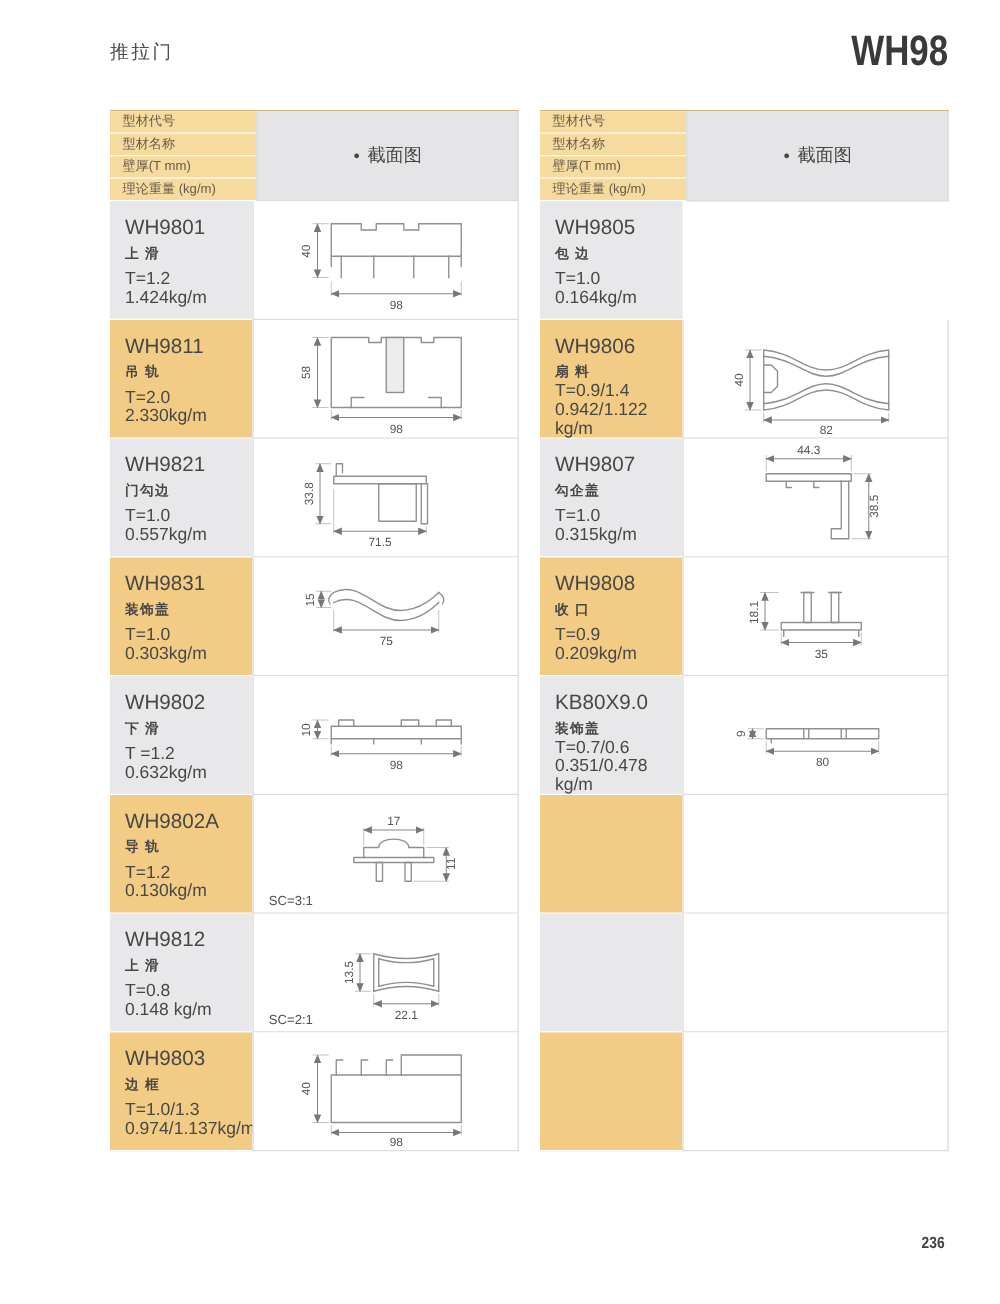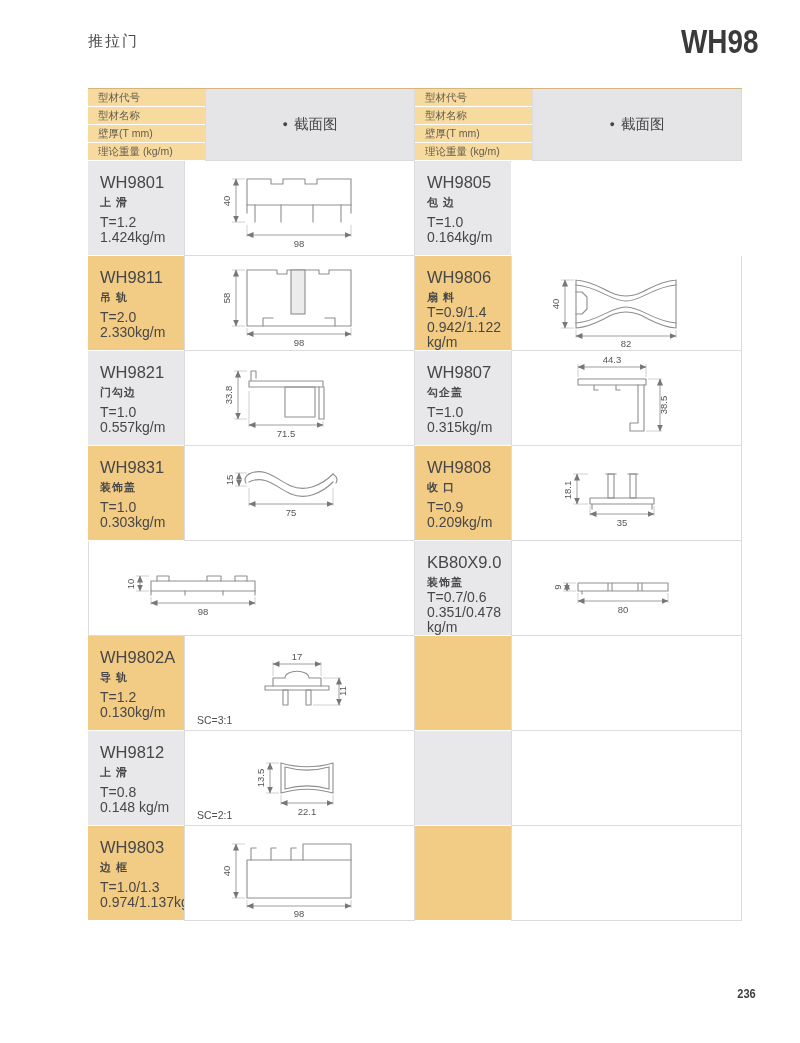--- a/index.html
+++ b/index.html
@@ -17,39 +17,39 @@
   }
   .page-title-left{
     position:absolute;left:88px;top:32px;
     font-size:15px;letter-spacing:2px;color:#4d4d4d;
   }
   .page-title-right{
     position:absolute;right:42px;top:22px;
     font-size:34px;font-weight:bold;color:#3a3a3a;
     transform:scaleX(.82);transform-origin:right center;letter-spacing:0px;
   }
-  .tables{position:absolute;left:88px;top:88px;display:flex;}
+  .tables{position:absolute;left:88px;top:88px;display:flex;gap:17px;}
   .ptable{width:327px;border-top:1px solid var(--table_top);}
   .thead{display:flex;height:72px;}
   .thead-labels{width:117px;}
   .th{
     box-sizing:border-box;height:18px;line-height:17px;
     background:var(--header_yellow);border-bottom:1px solid #fff;
     padding-left:10px;font-size:10.5px;color:#645c4c;
   }
   .thead-section{
     flex:1;background:var(--section_grey);
     border:1px solid #dbdbdb;border-top:none;box-sizing:border-box;
     display:flex;align-items:center;justify-content:center;gap:6px;
     font-size:14.5px;color:#454545;
   }
   .bullet{font-size:9px;line-height:1;}
   .trow{display:flex;height:95px;}
   .tlabel{
-    width:96px;box-sizing:border-box;
+    width:114px;box-sizing:border-box;
     padding:12px 6px 10px 12px;
     display:flex;flex-direction:column;
     border-bottom:1px solid #fff;
   }
   .tlabel.grey{background:var(--row_grey);}
   .tlabel.yellow{background:var(--row_yellow);}
   .code{font-size:16.5px;color:#474747;}
   .pname{font-size:11px;color:#474747;margin-top:3px;letter-spacing:1px;font-weight:bold;}
   .spacer{flex:1;}
   .thick,.weight{font-size:14px;color:#474747;line-height:15px;}
@@ -182,20 +182,27 @@
           <path class="el" d="M62,27 H50 M62,40 H50 M64,42 V60 M148,42 V60"></path>
           <line class="dl" x1="54" y1="27" x2="54" y2="40"></line>
           <line class="dl" x1="64" y1="58" x2="148" y2="58"></line>
           <text class="dt" transform="rotate(-90 48 34)" x="48" y="34">15</text>
           <text class="dt" x="106" y="70">75</text>
         </svg>
       </div>
     </div>
 
     <div class="trow">
+      <div class="tlabel grey">
+        <div class="code">WH9802</div>
+        <div class="pname">下 滑</div>
+        <div class="spacer"></div>
+        <div class="thick">T =1.2</div>
+        <div class="weight">0.632kg/m</div>
+      </div>
       <div class="tdiagram">
         <svg viewBox="0 0 208 93" width="208" height="93">
           <path class="pf" d="M62,40 H166 V50 H62 Z"></path>
           <path class="pf" d="M68,40 v-5 h12 v5 M118,40 v-5 h14 v5 M146,40 v-5 h12 v5 M62,50 v4 M96,50 v4 M134,50 v4 M166,50 v4"></path>
           <path class="el" d="M60,35 H47 M60,50 H47 M62,56 V64 M166,56 V64"></path>
           <line class="dl" x1="51" y1="35" x2="51" y2="50"></line>
           <line class="dl" x1="62" y1="62" x2="166" y2="62"></line>
           <text class="dt" transform="rotate(-90 45 43)" x="45" y="43">10</text>
           <text class="dt" x="114" y="74">98</text>
         </svg>

